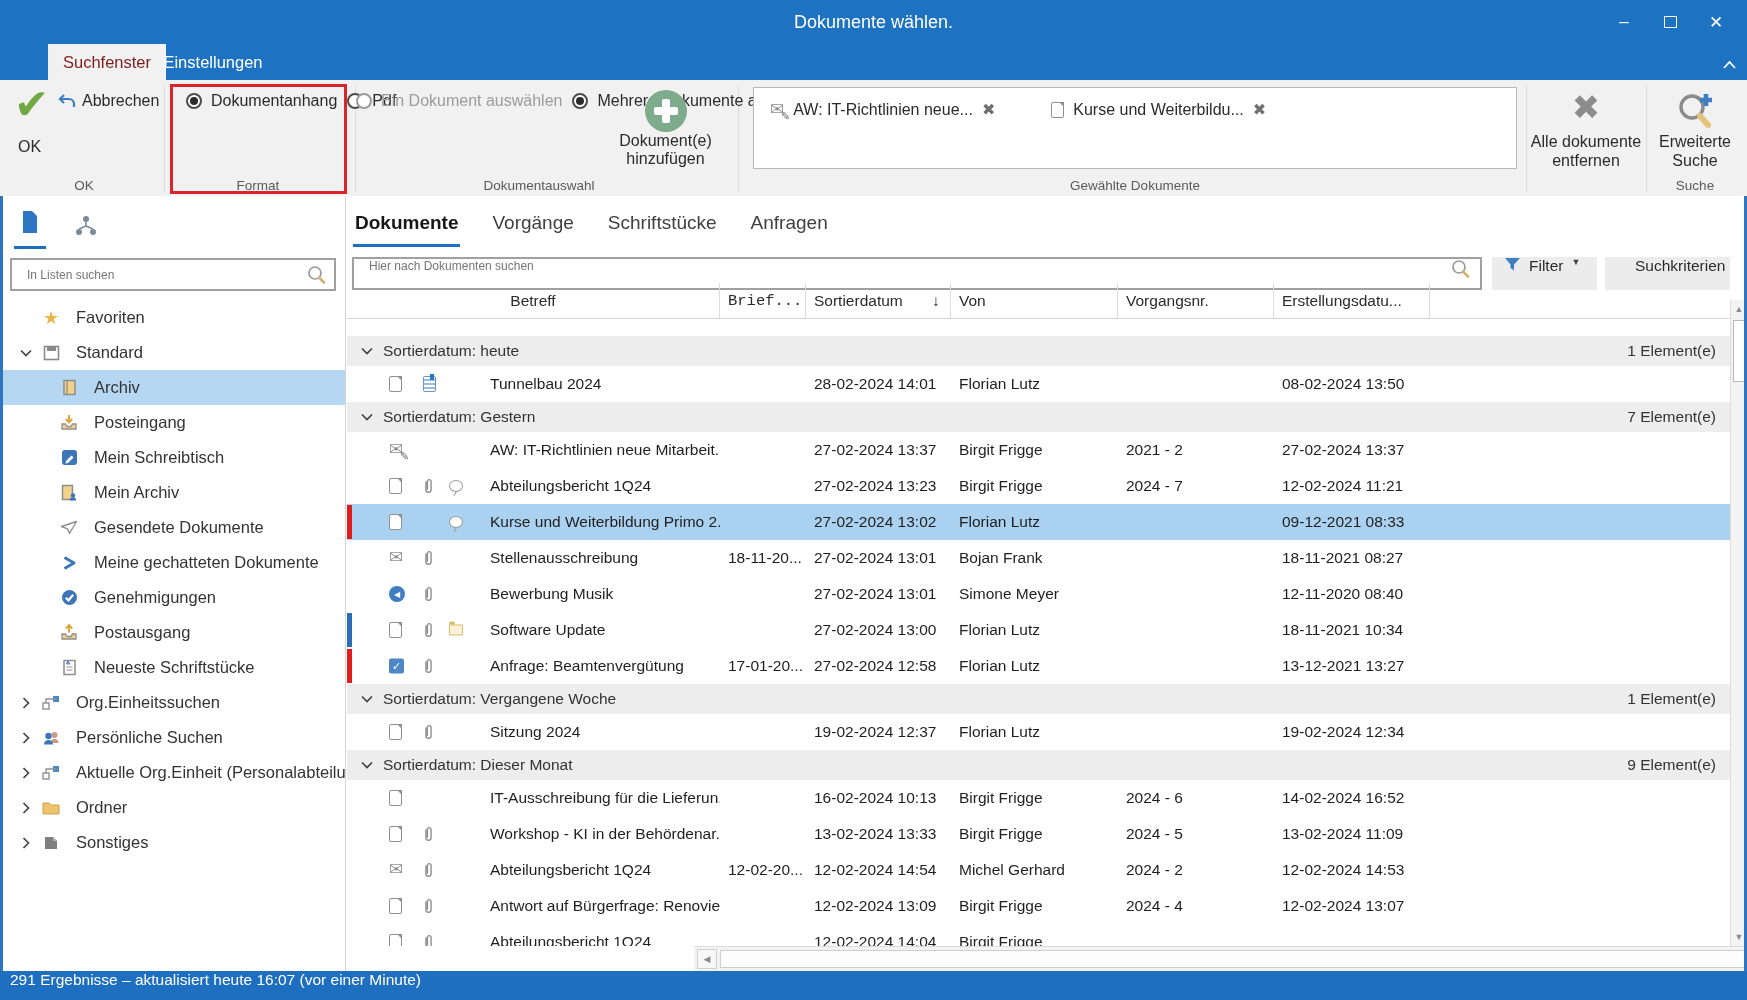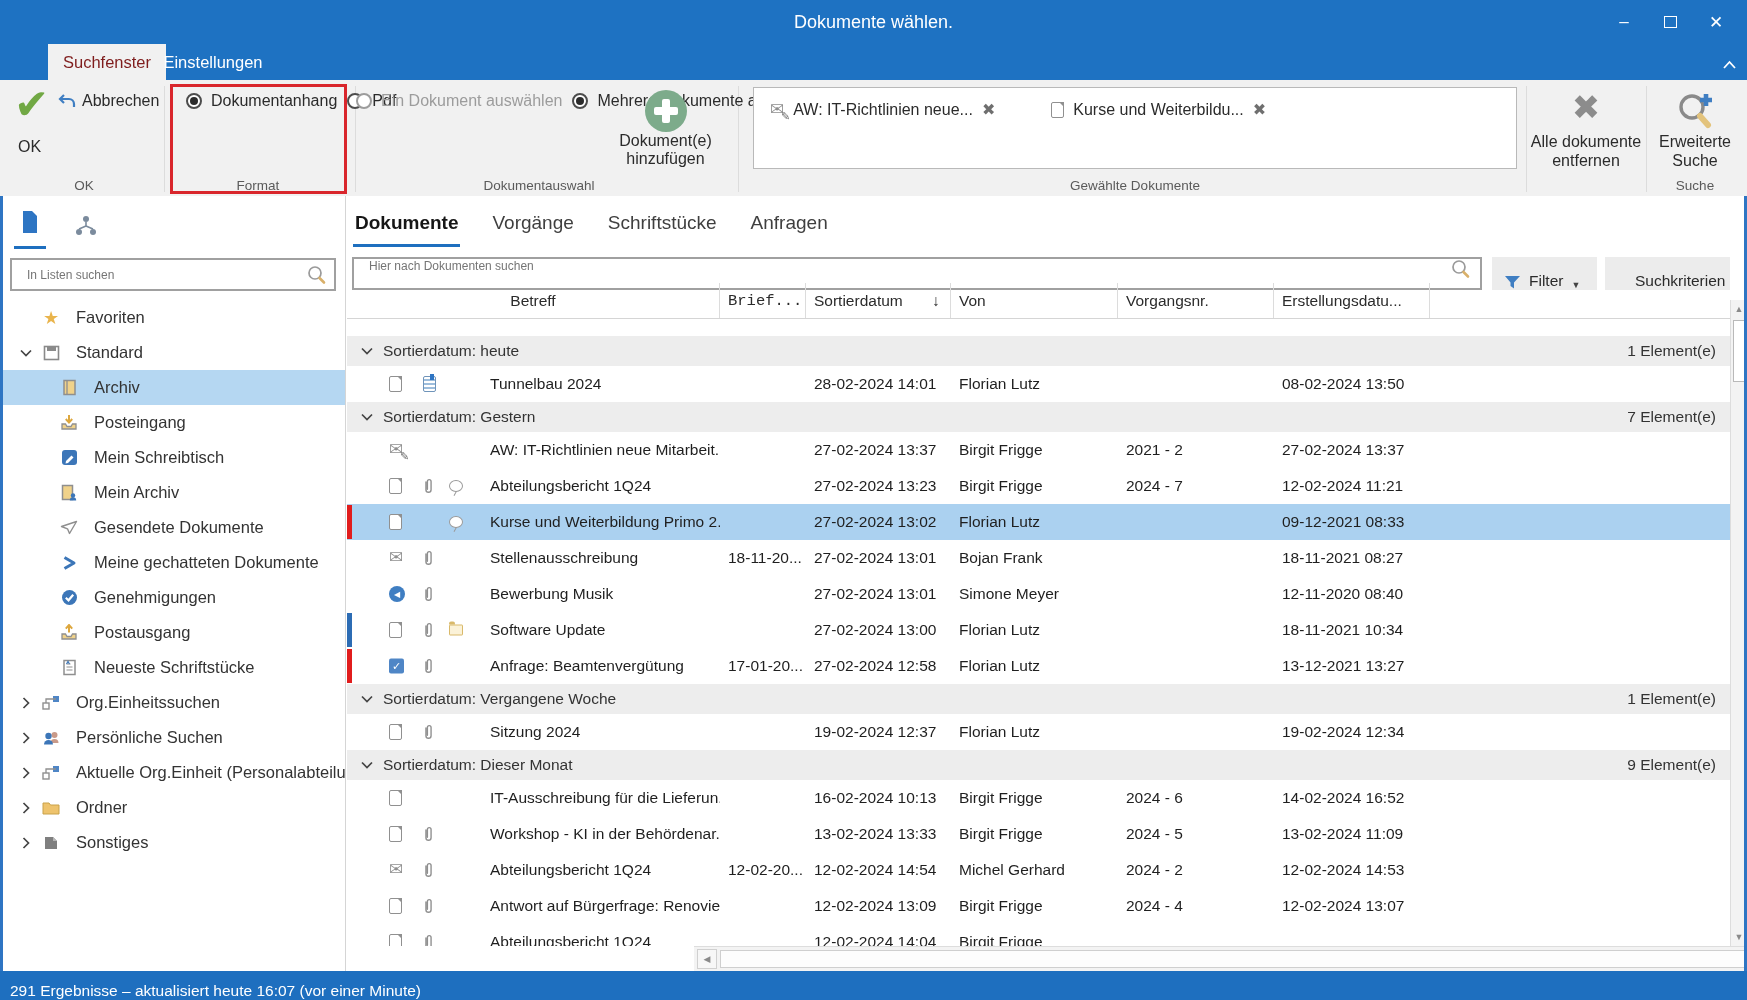--- a/index.html
+++ b/index.html
@@ -70,21 +70,21 @@
   .titem.lvl2 .tchev{visibility:hidden;margin-left:34px;}
   .tico{width:22px;margin-left:4px;display:flex;justify-content:center;flex:0 0 auto;}
   .tlabel{margin-left:14px;overflow:hidden;}
   
   .main{position:absolute;left:347px;top:0;width:1383px;height:775px;}
   .mtabs{position:absolute;left:6px;top:8px;display:flex;gap:30px;align-items:flex-end;}
   .mtab{font-size:19px;color:#3f3f3f;padding:8px 2px 10px 2px;border-bottom:3px solid transparent;}
   .mtab.active{color:#161616;font-weight:bold;border-bottom-color:#1e6fbf;}
   .msearch{position:absolute;left:5px;top:61px;width:1130px;height:33px;border:2px solid #a0a0a0;
     box-sizing:border-box;background:#fff;display:flex;align-items:flex-start;}
-  .fbtn{position:absolute;top:61px;height:33px;background:#ececec;display:flex;align-items:flex-end;
+  .fbtn{position:absolute;top:61px;height:33px;background:#ececec;display:flex;align-items:flex-start;
     gap:8px;padding:0 12px;font-size:15.5px;color:#2b2b2b;box-sizing:border-box;white-space:nowrap;}
   .fbtn .caret{font-size:9px;color:#444;}
   .thead{position:absolute;left:0;top:87px;width:1383px;height:36px;display:flex;
     border-bottom:1px solid #d5d5d5;box-sizing:border-box;font-size:15.5px;color:#2b2b2b;align-items:stretch;}
   .hc{display:flex;align-items:center;padding-left:8px;border-right:1px solid #dcdcdc;box-sizing:border-box;white-space:nowrap;overflow:hidden;}
   .hc.hbet{width:373px;justify-content:center;padding-left:0;}
   .hc.hbrief{width:86px;font-family:Liberation Mono, monospace;}.hc.hsort{width:145px;}.hc.hvon{width:167px;}
   .hc.hvorg{width:156px;}.hc.herst{width:156px;}
   .hc.hfill{flex:1;border-right:none;}
   .sortarrow{margin-left:auto;margin-right:10px;font-weight:bold;}
@@ -129,21 +129,21 @@
   .vscroll{position:absolute;left:1730px;top:104px;width:17px;height:646px;background:#f3f3f3;border-left:1px solid #ddd;box-sizing:border-box;}
   .vbtn{position:absolute;left:0;width:16px;height:18px;display:flex;align-items:center;justify-content:center;
     font-size:9px;color:#8a8a8a;}
   .vthumb{position:absolute;left:2px;top:20px;width:12px;height:62px;background:#fff;border:1px solid #b9b9b9;box-sizing:border-box;}
   .hscroll{position:absolute;left:347px;top:750px;width:1383px;height:25px;background:#f3f3f3;border-top:1px solid #ddd;box-sizing:border-box;}
   .hbtn{position:absolute;top:2px;width:20px;height:20px;display:flex;align-items:center;justify-content:center;
     font-size:9px;color:#8a8a8a;background:#f7f7f7;border:1px solid #d0d0d0;box-sizing:border-box;}
   .hthumb{position:absolute;left:26px;top:3px;width:1040px;height:18px;background:#fdfdfd;border:1px solid #cfcfcf;box-sizing:border-box;}
   
   .statusbar{position:absolute;left:0;top:971px;width:1747px;height:29px;background:#1e6fbf;
-    color:#fff;font-size:15.5px;display:flex;align-items:flex-end;padding-left:10px;box-sizing:border-box;}
+    color:#fff;font-size:15.5px;display:flex;align-items:flex-start;padding-left:10px;box-sizing:border-box;}
 </style>
 </head>
 <body>
 
 <div class="window">
 
   <div class="titlebar">
     <div class="title">Dokumente wählen.</div>
     <div class="winbtns">
       <div class="winbtn">

